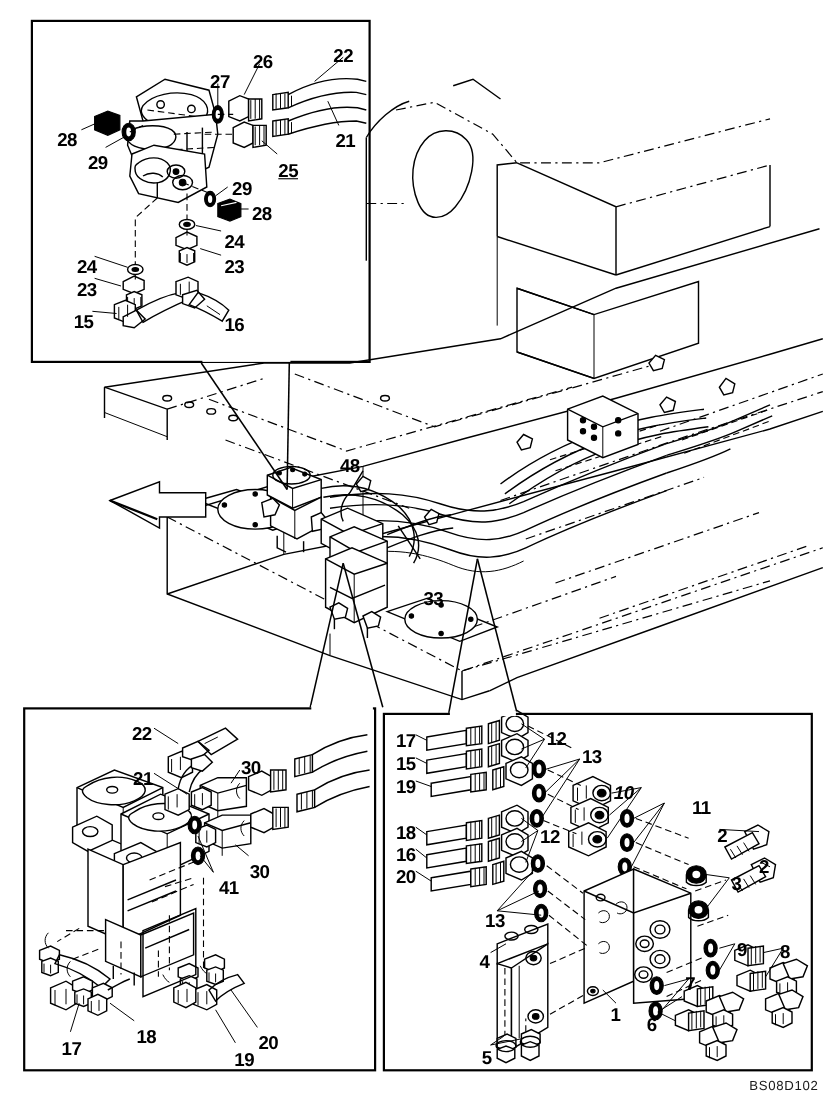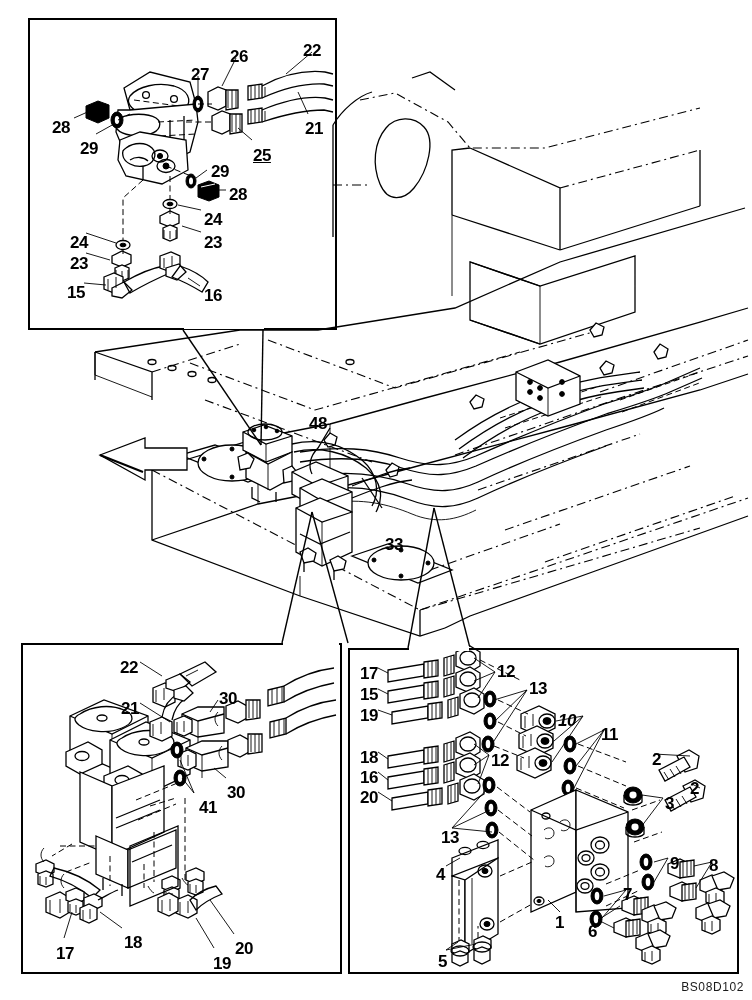--- a/index.html
+++ b/index.html
@@ -819,21 +819,21 @@
       <div class="cal" style="left: 360px; top: 686px;">15</div>
       <div class="cal" style="left: 360px; top: 707px;">19</div>
       <div class="cal" style="left: 497px; top: 663px;">12</div>
       <div class="cal" style="left: 529px; top: 680px;">13</div>
       <div class="cal" style="left: 360px; top: 749px;">18</div>
       <div class="cal" style="left: 360px; top: 769px;">16</div>
       <div class="cal" style="left: 360px; top: 789px;">20</div>
       <div class="cal" style="left: 491px; top: 752px;">12</div>
       <div class="cal" style="left: 441px; top: 829px;">13</div>
       <div class="cal" style="left: 558px; top: 712px; font-style: italic;">10</div>
-      <div class="cal" style="left: 601px; top: 726px; text-align: right;">11</div>
+      <div class="cal" style="left: 629px; top: 726px; text-align: right;">11</div>
       <div class="cal" style="left: 652px; top: 751px;">2</div>
       <div class="cal" style="left: 690px; top: 780px;">2</div>
       <div class="cal" style="left: 665px; top: 795px;">3</div>
       <div class="cal" style="left: 436px; top: 866px;">4</div>
       <div class="cal" style="left: 555px; top: 914px;">1</div>
       <div class="cal" style="left: 438px; top: 953px;">5</div>
       <div class="cal" style="left: 588px; top: 923px;">6</div>
       <div class="cal" style="left: 623px; top: 886px;">7</div>
       <div class="cal" style="left: 670px; top: 855px;">9</div>
       <div class="cal" style="left: 709px; top: 857px;">8</div>

